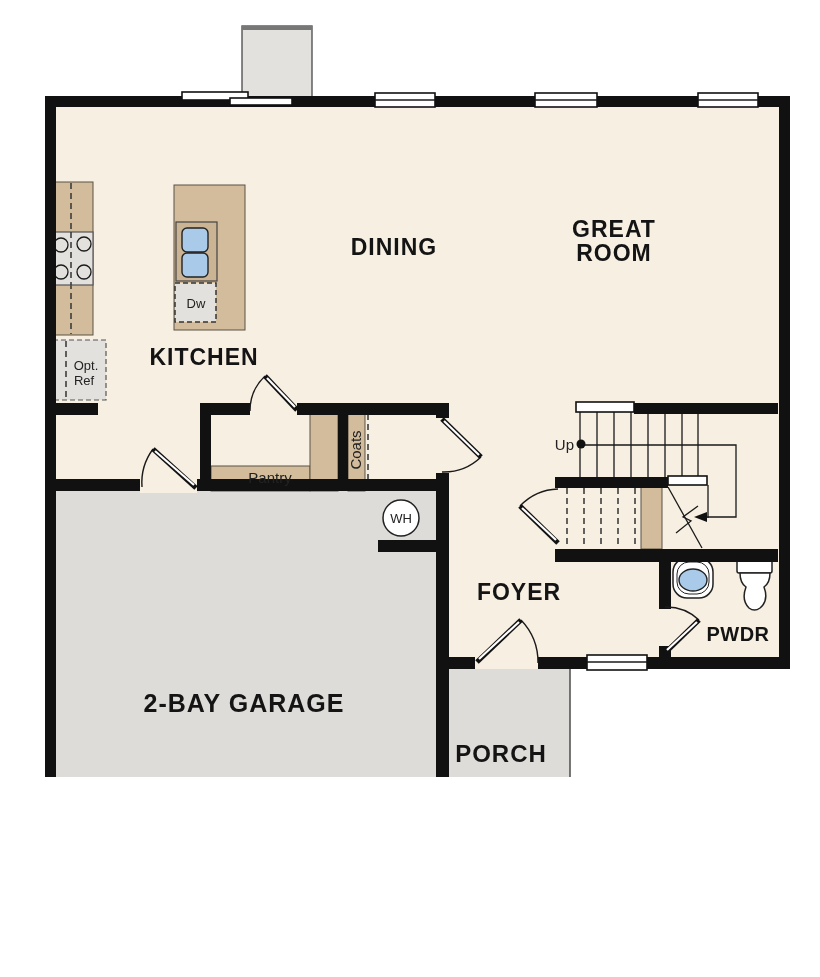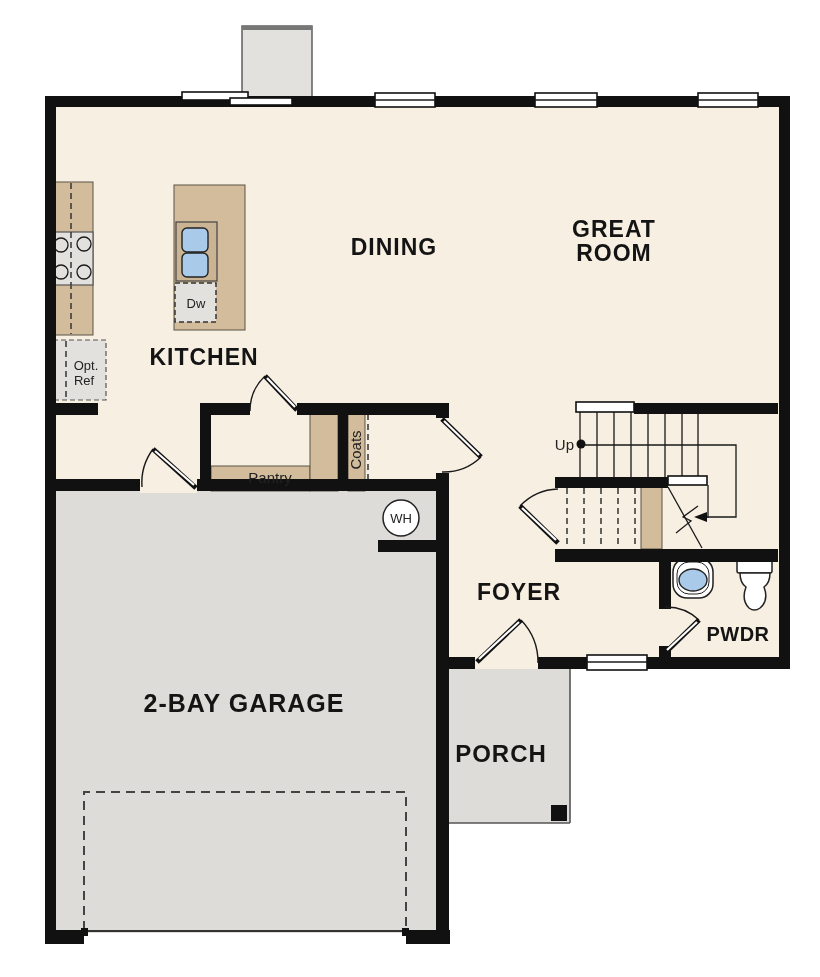--- a/index.html
+++ b/index.html
@@ -1,16 +1,16 @@
 <!DOCTYPE html>
 <html><head>
 <meta charset="utf-8">
 <style>
   html,body{margin:0;padding:0;background:#ffffff;}
-  .stage{position:relative;width:820px;height:977px;background:#ffffff;overflow:hidden;}
+  .stage{position:relative;width:820px;height:777px;background:#ffffff;overflow:hidden;}
   svg{display:block;}
   .wall{fill:#111111;}
   .floor{fill:#f7efe2;}
   .gfloor{fill:#dedcd9;}
   .tan{fill:#d2bc9c;stroke:#5a5344;stroke-width:1;}
   .thin{stroke:#1a1a1a;stroke-width:1.3;fill:none;}
   .thin2{stroke:#555;stroke-width:1.6;fill:none;}
   .dash{stroke:#333;stroke-width:1.5;fill:none;stroke-dasharray:6 4;}
   .gdash{stroke:#444;stroke-width:2;fill:none;stroke-dasharray:9 6;}
   .win{fill:#ffffff;stroke:#111;stroke-width:1.6;}

